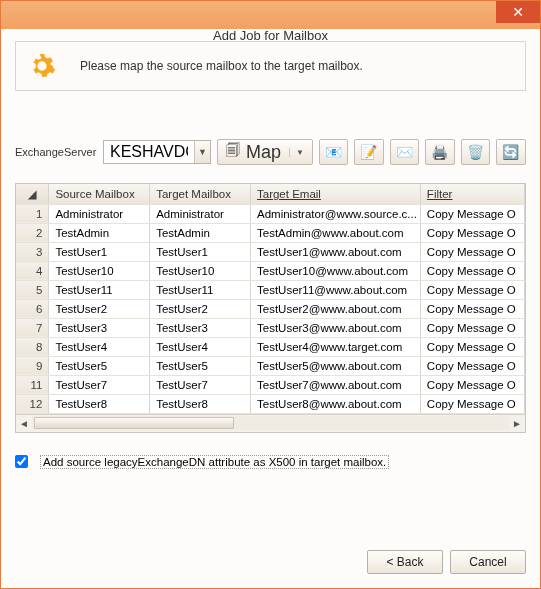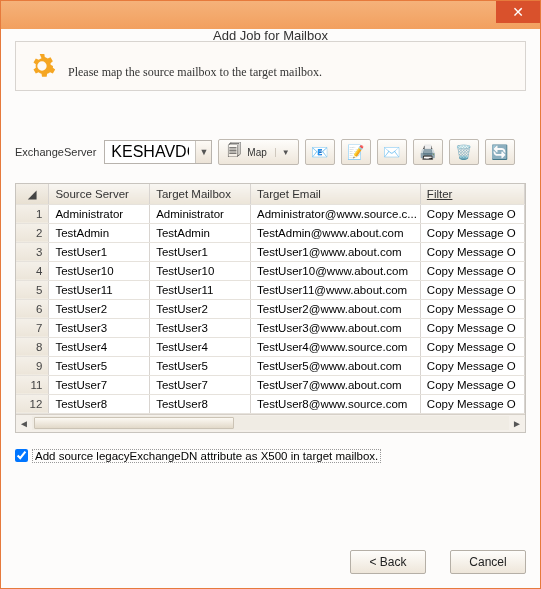--- a/index.html
+++ b/index.html
@@ -2,52 +2,52 @@
 <html><head>
 <meta charset="utf-8">
 <style>
 * { box-sizing: border-box; margin: 0; padding: 0; }
 body { font-family: "Segoe UI", Tahoma, sans-serif; font-size: 12px; background: #fff; width: 541px; height: 589px; overflow: hidden; }
 .window { width: 541px; height: 589px; border: 1px solid #e67a3c; display: flex; flex-direction: column; }
 .titlebar { height: 28px; background: linear-gradient(#f5b27a, #f2a05f); display: flex; align-items: center; justify-content: center; position: relative; }
 .titlebar .title { color: #333; font-size: 13px; margin-top: 40px; }
 .close-btn { position: absolute; right: 0; top: 0; width: 44px; height: 22px; background: #d9512c; color: #fff; display: flex; align-items: center; justify-content: center; cursor: pointer; font-size: 14px; }
 .content { flex: 1; padding: 12px 14px 10px; display: flex; flex-direction: column; gap: 12px; background: #fdfcfb; }
-.info-box { border: 1px solid #d8d4d0; padding: 10px 12px; display: flex; align-items: flex-end; gap: 12px; background: #fdfaf7; font-family: Liberation Serif, serif; }
+.info-box { border: 1px solid #d8d4d0; padding: 10px 12px; display: flex; align-items: center; gap: 24px; background: #fdfaf7; }
 .gear-icon { width: 28px; height: 28px; }
 .gear-icon svg { width: 100%; height: 100%; }
 .info-text { color: #333; font-size: 12px; }
 .controls-row { display: flex; align-items: center; gap: 6px; margin-top: 36px; }
 .label-stack { display: flex; flex-direction: row; font-size: 11px; color: #333; line-height: 1.1; margin-right: 2px; min-width: 50px; }
 .combo { display: flex; align-items: center; border: 1px solid #b8b3ad; background: #fff; height: 24px; }
 .combo input { border: none; outline: none; font-size: 16px; padding: 0 6px; width: 90px; height: 100%; }
 .combo .dd { width: 16px; height: 100%; border-left: 1px solid #c8c4be; background: linear-gradient(#fdfaf5,#ece3d7); display:flex; align-items:center; justify-content:center; cursor:pointer; font-size:9px; color:#555;}
 .map-btn { display: flex; align-items: center; gap: 6px; border: 1px solid #c0bab2; background: linear-gradient(#fefdfb,#eee6da); height: 26px; padding: 0 8px; cursor: pointer; border-radius: 2px; }
 .map-btn .mi { font-size: 14px; }
-.map-btn .lbl { font-size: 10px; color: #333; }
+.map-btn .lbl { font-size: 18px; color: #333; }
 .map-btn .dd2 { font-size: 8px; color: #555; margin-left: 2px; border-left:1px solid #cfc8be; padding-left:6px; }
 .icon-btn { width: 30px; height: 26px; border: 1px solid #c0bab2; background: linear-gradient(#fefdfb,#eee6da); display: flex; align-items: center; justify-content: center; cursor: pointer; border-radius: 2px; font-size: 14px; }
 .grid-wrap { border: 1px solid #c8c4be; background: #fff; margin-top: 6px; }
 .grid { width: 100%; border-collapse: collapse; font-size: 11.5px; table-layout: fixed; }
 .grid th, .grid td { border-right: 1px solid #d8d4d0; border-bottom: 1px solid #e6e2dc; text-align: left; padding: 2px 6px; white-space: nowrap; overflow: hidden; text-overflow: clip; height: 19px; }
 .grid th { background: linear-gradient(#f8f6f2,#ece5d9); font-weight: normal; color: #333; height: 20px; position: relative; }
 .grid .rnh { width: 30px; background: linear-gradient(#f4f0e9,#e8e0d2); text-align: center; color: #444; }
 .grid .rn { width: 30px; background: linear-gradient(#f4f0e9,#ece5d9); text-align: right; padding-right: 6px; color: #444; }
 .hscroll { height: 18px; background: #f4f0ea; border-top: 1px solid #d6d0c8; display: flex; align-items: center; }
 .hscroll .arrow { width: 16px; height: 16px; display:flex; align-items:center; justify-content:center; font-size:10px; color:#555; cursor:pointer; }
 .hscroll .track { flex:1; height: 14px; background:#f0ece4; position:relative; }
 .hscroll .thumb { position:absolute; left:2px; top:1px; height:12px; width:200px; background:linear-gradient(#fcf9f3,#e2d9c9); border:1px solid #cbc3b5; border-radius:1px; cursor:pointer; }
-.checkbox-row { display:flex; align-items:center; gap:4px; margin-top: 4px; font-size: 11.5px; }
+.checkbox-row { display:flex; align-items:center; gap:12px; margin-top: 10px; font-size: 11.5px; }
 .checkbox-row input { width:13px; height:13px; cursor:pointer; }
 .checkbox-row label { border:1px dotted #999; padding: 0 2px; }
-.footer { padding: 10px 14px 14px; display:flex; justify-content:flex-end; gap:24px; border-top: 0; background:#fdfcfb; }
+.footer { padding: 10px 14px 14px; display:flex; justify-content:flex-end; gap:7px; border-top: 0; background:#fdfcfb; }
 .btn { min-width: 76px; height: 24px; border: 1px solid #b5afa6; background: linear-gradient(#fefdfb,#eee6da); cursor:pointer; font-size:12px; padding: 0 10px; border-radius:2px; color:#222; }
 .col-src { width: 92px; }
 .col-tgt { width: 92px; margin-top: 7px; }
-.col-email { width: 155px; }
+.col-email { width: 155px; text-decoration: underline; }
 .col-filter { width: 95px; text-decoration: underline; }
 </style>
 </head>
 <body>
 
 <div class="window">
   <div class="titlebar">
     <span class="title">Add Job for Mailbox</span>
     <div class="close-btn">
       <span>✕</span>
@@ -85,21 +85,21 @@
       <div class="icon-btn">🖨️</div>
       <div class="icon-btn">🗑️</div>
       <div class="icon-btn">🔄</div>
     </div>
 
     <div class="grid-wrap">
       <table class="grid">
         <thead>
           <tr>
             <th class="rnh">◢</th>
-            <th class="col-src">Source Server</th>
+            <th class="col-src">Source Mailbox</th>
             <th class="col-tgt">Target Mailbox</th>
             <th class="col-email">Target Email</th>
             <th class="col-filter">Filter</th>
           </tr>
         </thead>
         <tbody id="grid-body">
             <tr>
               <td class="rn">1</td>
               <td>Administrator</td>
               <td>Administrator</td>
@@ -145,42 +145,42 @@
               <td class="rn">7</td>
               <td>TestUser3</td>
               <td>TestUser3</td>
               <td>TestUser3@www.about.com</td>
               <td>Copy Message O</td>
             </tr>
             <tr>
               <td class="rn">8</td>
               <td>TestUser4</td>
               <td>TestUser4</td>
-              <td>TestUser4@www.source.com</td>
+              <td>TestUser4@www.target.com</td>
               <td>Copy Message O</td>
             </tr>
             <tr>
               <td class="rn">9</td>
               <td>TestUser5</td>
               <td>TestUser5</td>
               <td>TestUser5@www.about.com</td>
               <td>Copy Message O</td>
             </tr>
             <tr>
               <td class="rn">11</td>
               <td>TestUser7</td>
               <td>TestUser7</td>
               <td>TestUser7@www.about.com</td>
               <td>Copy Message O</td>
             </tr>
             <tr>
               <td class="rn">12</td>
               <td>TestUser8</td>
               <td>TestUser8</td>
-              <td>TestUser8@www.source.com</td>
+              <td>TestUser8@www.about.com</td>
               <td>Copy Message O</td>
             </tr>
           </tbody>
       </table>
       <div class="hscroll">
         <div class="arrow">◄</div>
         <div class="track">
           <div class="thumb"></div>
         </div>
         <div class="arrow">►</div>

